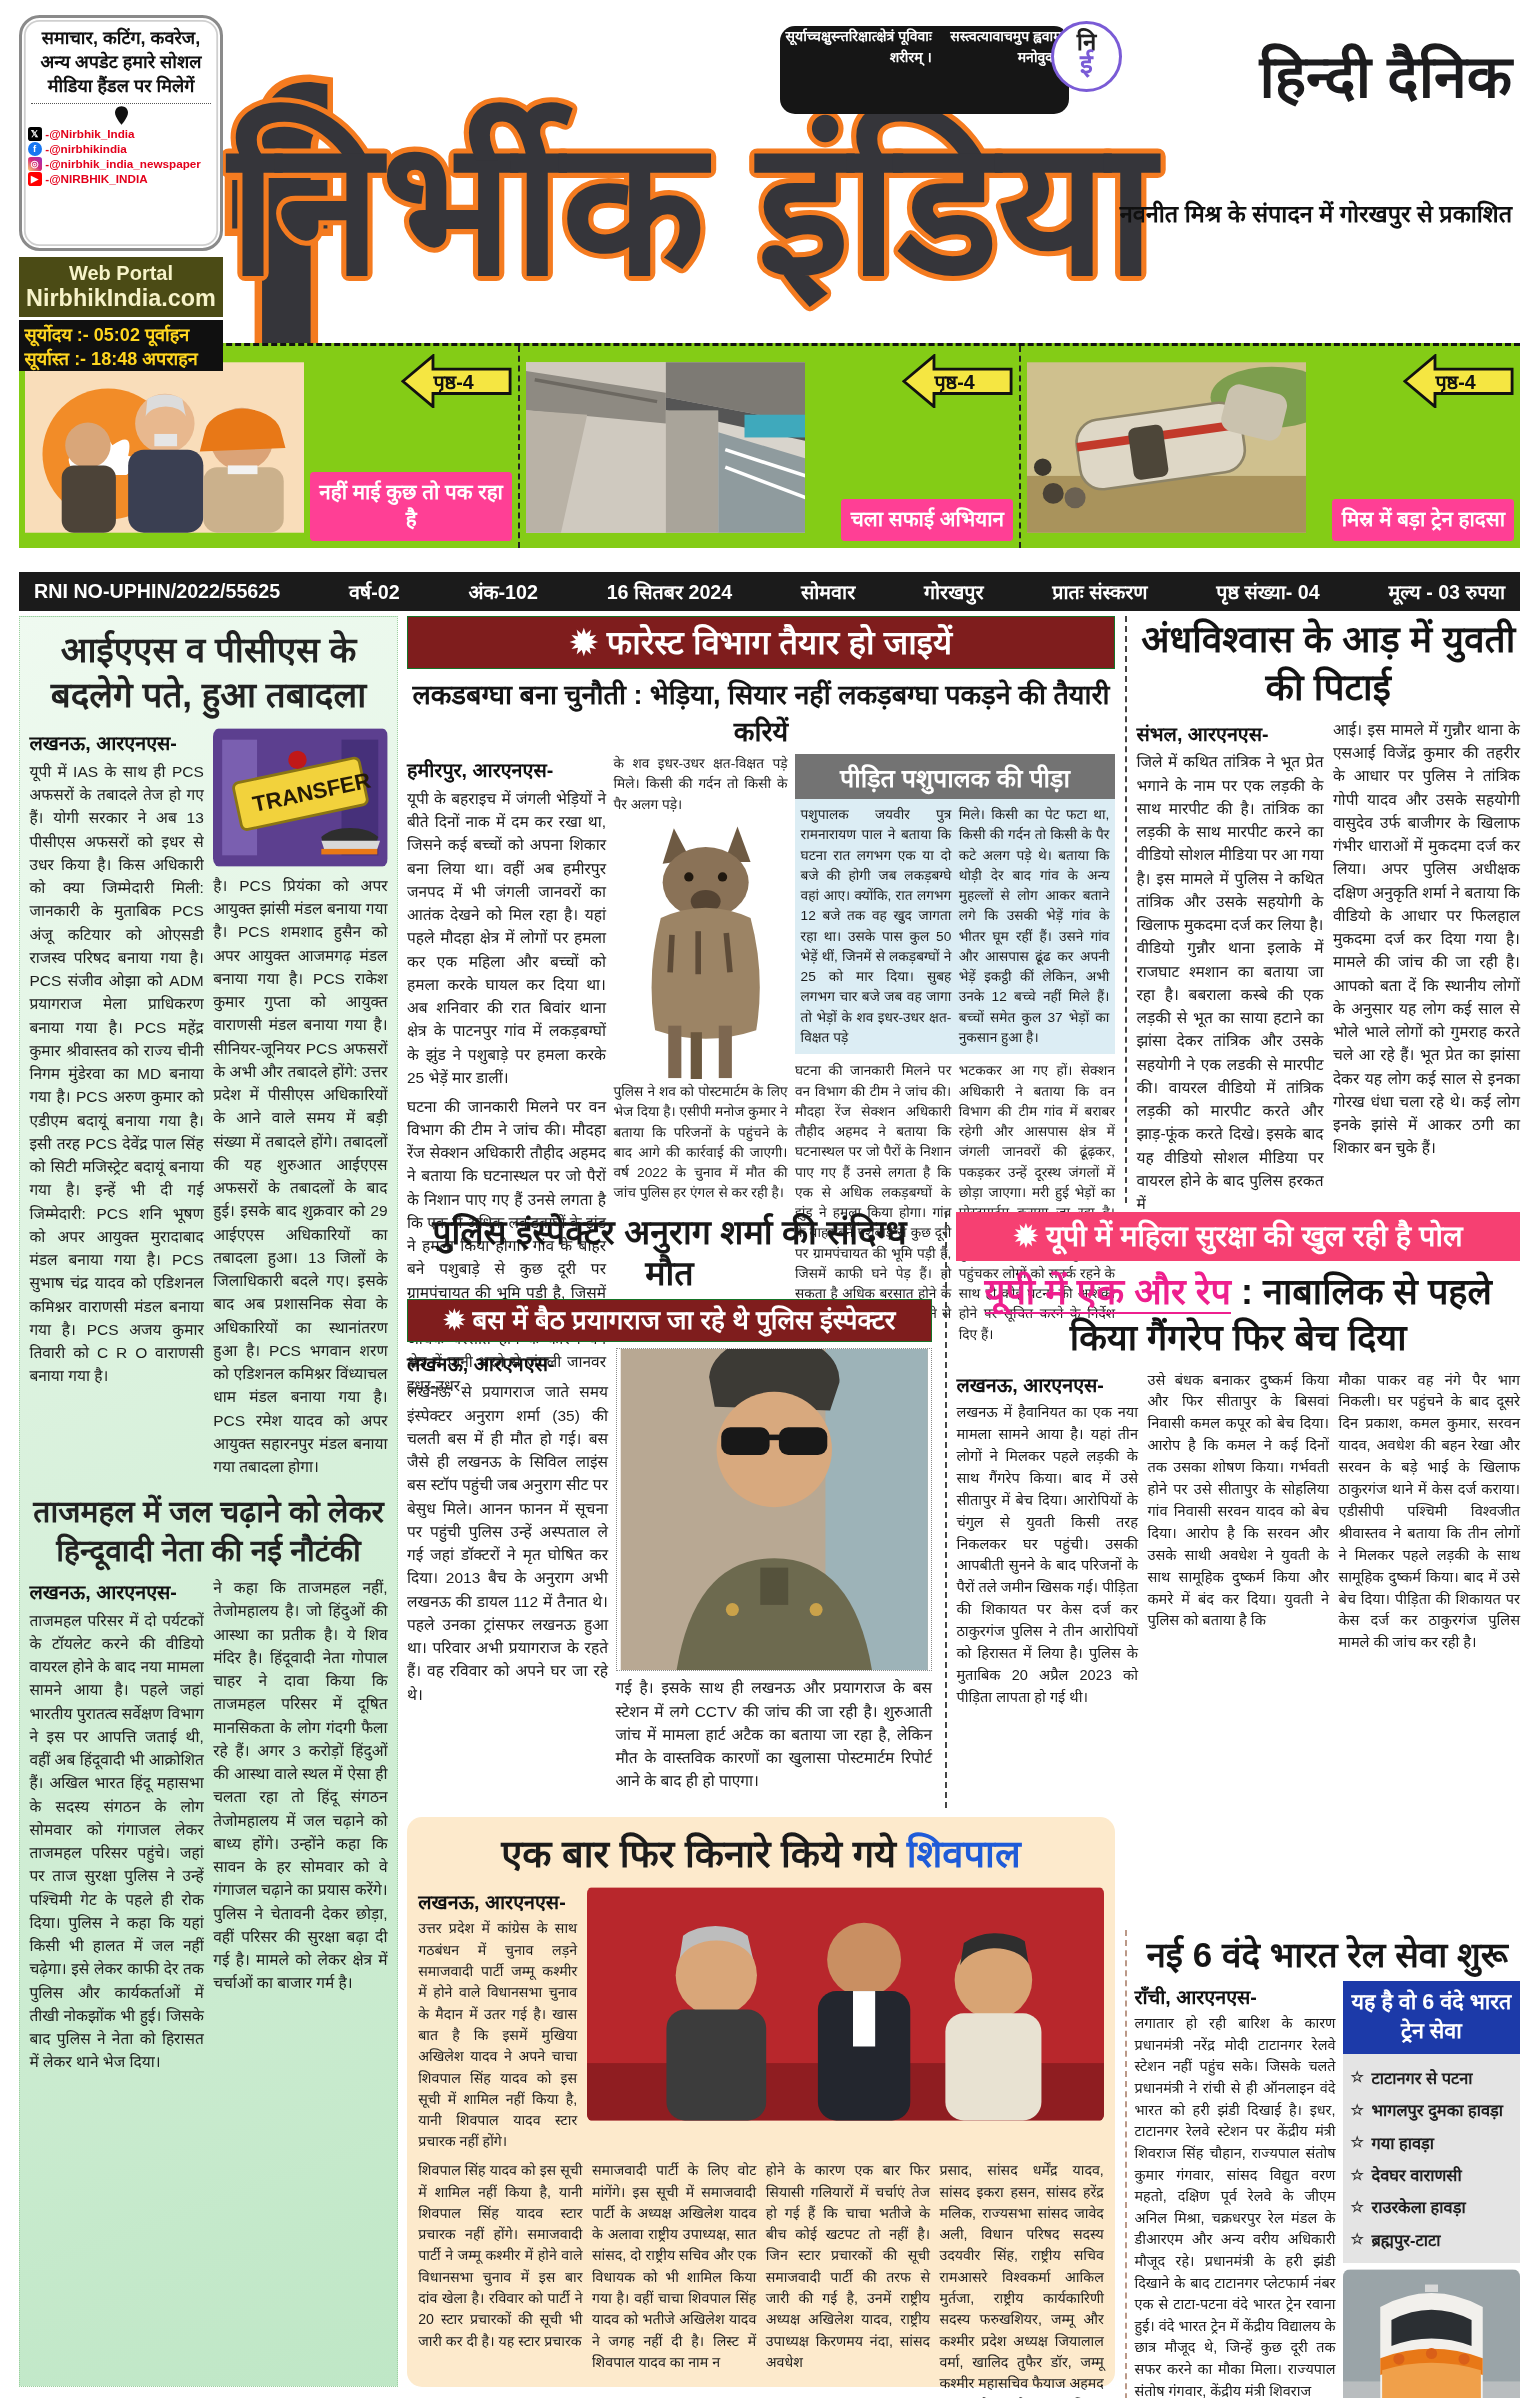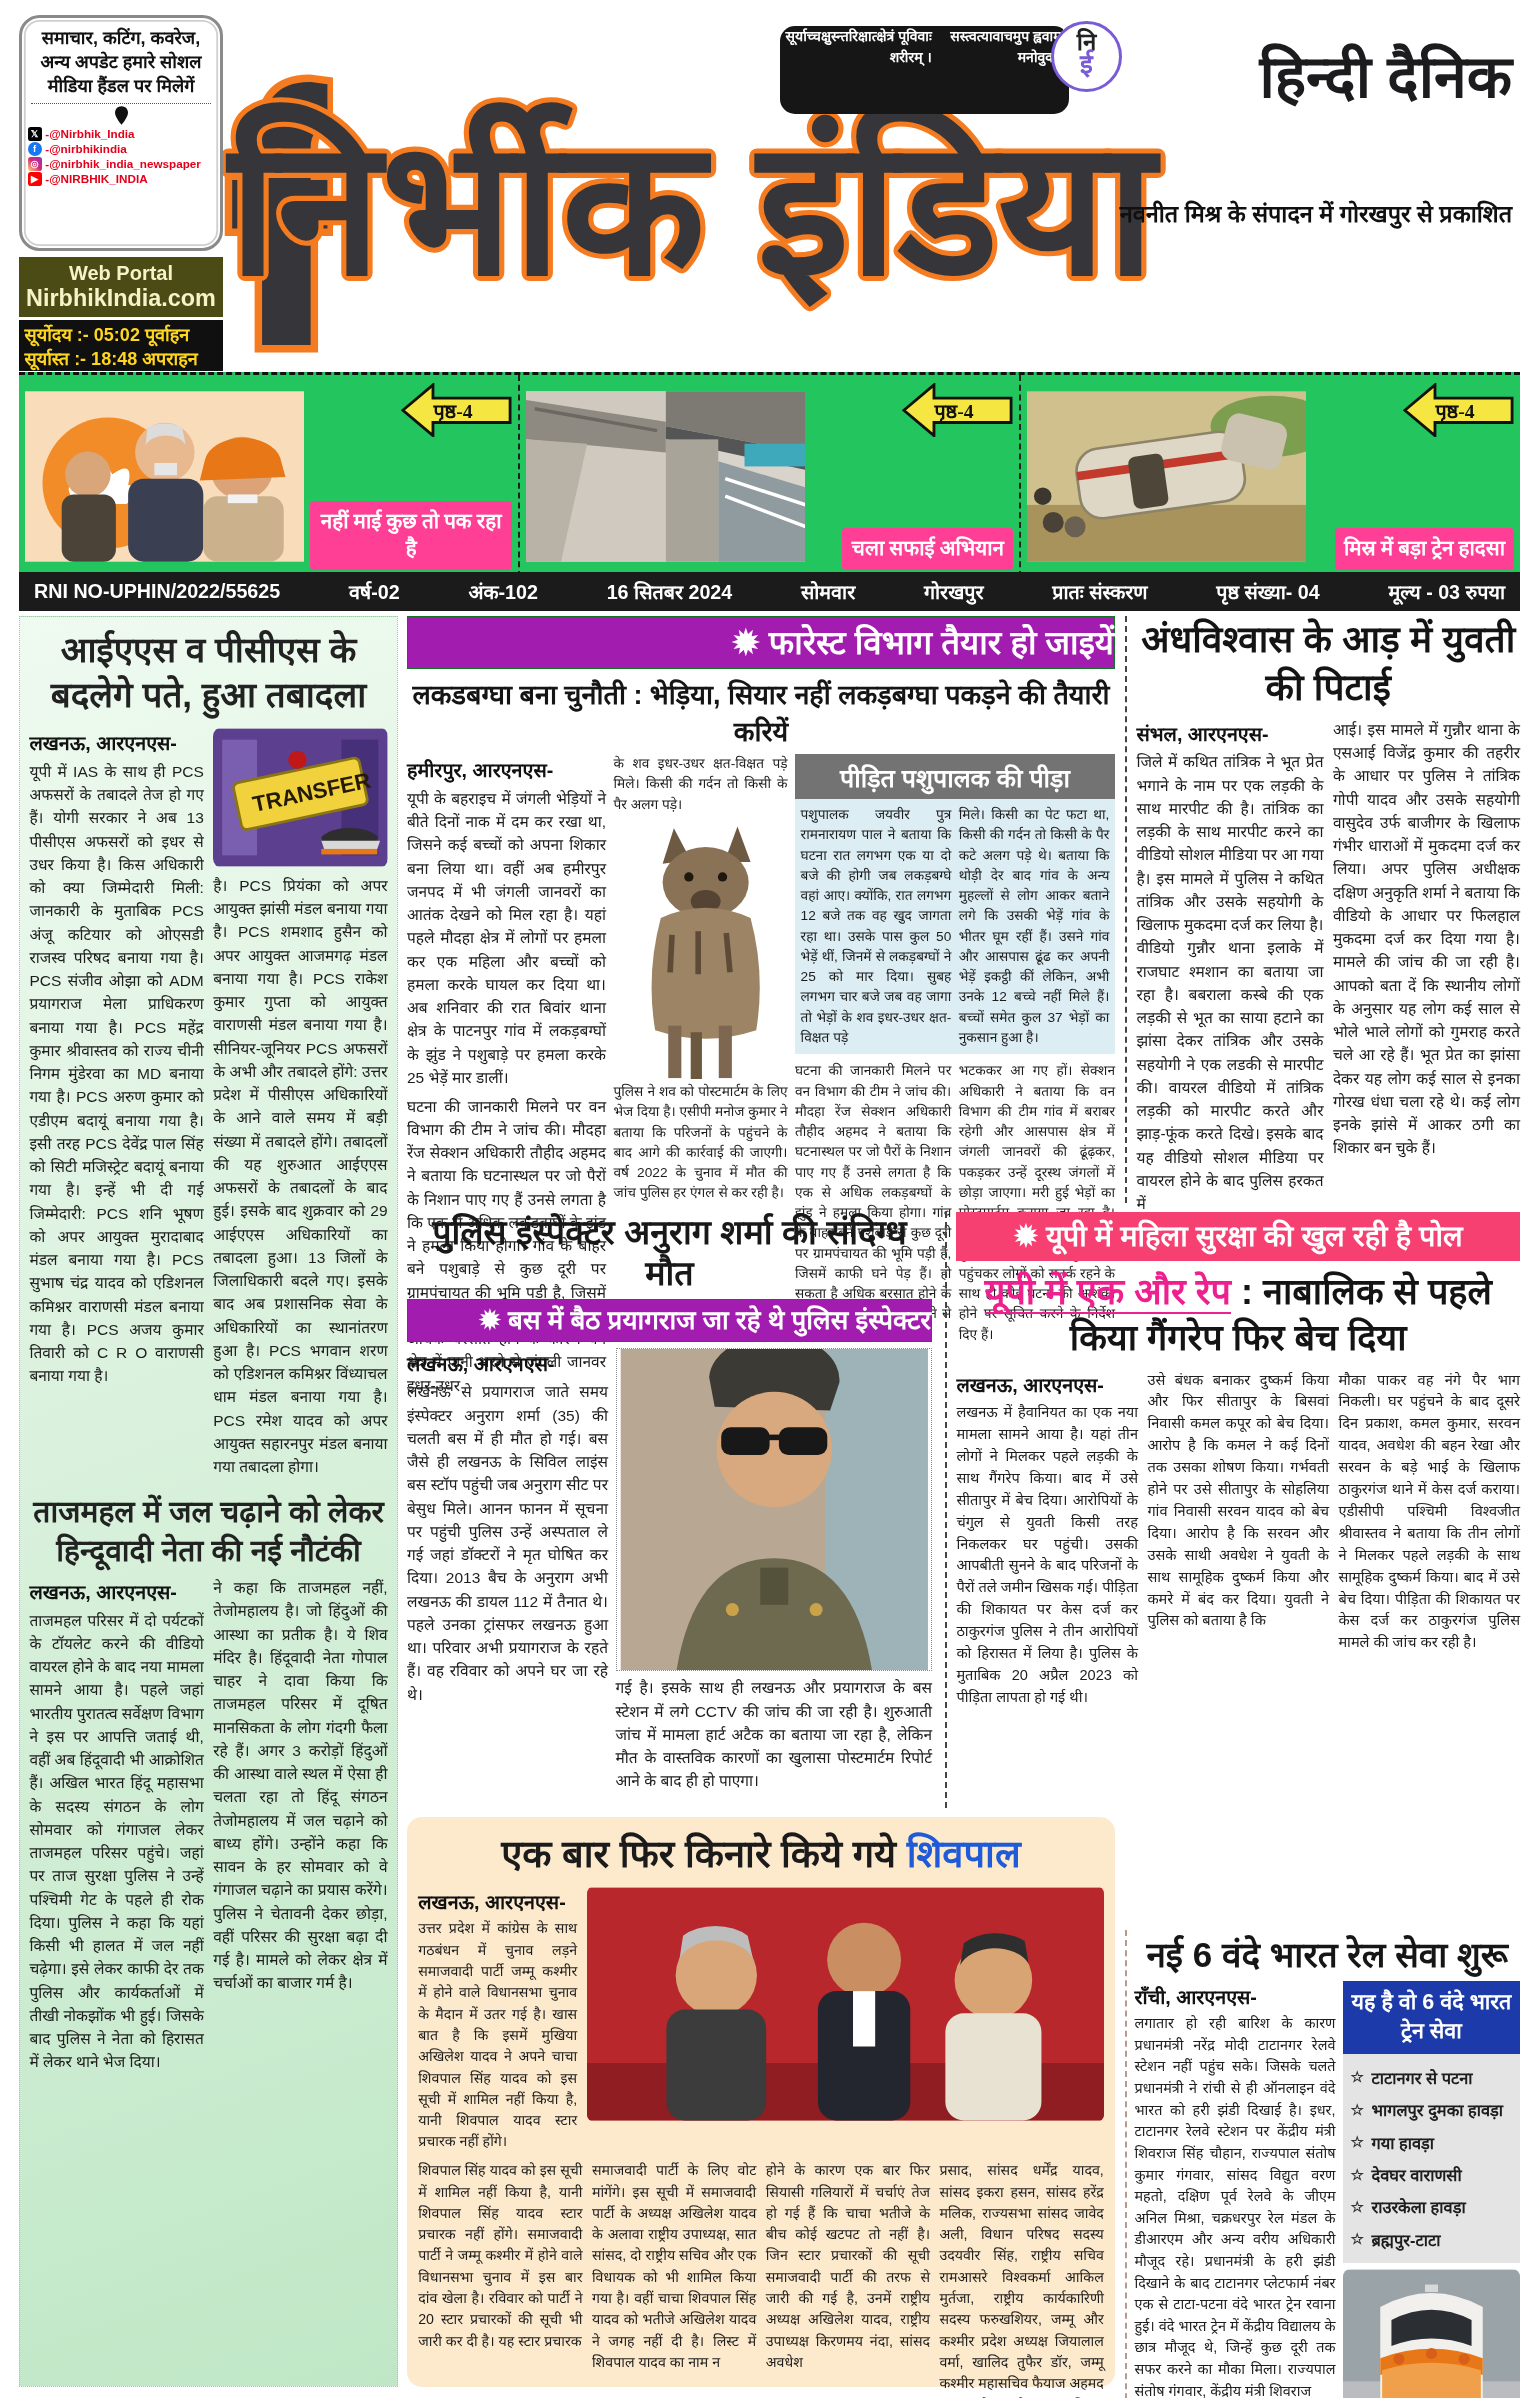--- a/index.html
+++ b/index.html
@@ -28,21 +28,21 @@
   .masthead{left:217px;top:28px;width:1312px;height:323px;z-index:2;}
   .shloka{left:780px;top:26px;width:289px;height:88px;background:#161616;border-radius:15px;color:#ffffff;
     z-index:4;display:flex;flex-direction:row;justify-content:center;text-align:right;font-size:14px;font-weight:bold;line-height:1.5;}
   .logo{left:1051px;top:20.6px;width:71px;height:71px;border-radius:50%;background:#fff;border:3.7px solid #7a5bd6;
     z-index:5;box-sizing:border-box;text-align:center;}
   .logo .ni{font-size:24px;font-weight:900;color:#222;line-height:1.05;margin-top:5.6px;}
   .logo .ee{font-size:26px;font-weight:900;color:#7a5bd6;line-height:0.8;}
   .dainik{right:26px;top:34px;width:394px;text-align:right;font-size:59px;font-weight:900;color:#1c1c1e;z-index:5;}
   .publisher{right:26px;top:197px;width:487px;text-align:right;font-size:23.4px;font-weight:900;color:#101010;z-index:5;}
   
-  .strip{left:19px;top:372px;width:1501px;height:202px;border-top:3.7px dashed #111;display:flex;z-index:3;background:#22c55e;font-family:Liberation Serif, serif;}
+  .strip{left:19px;top:343px;width:1501px;height:202px;border-top:3.7px dashed #111;display:flex;z-index:3;background:#84cc16;}
   .sec{flex:1;position:relative;display:flex;padding:7.5px 5.6px;box-sizing:border-box;gap:5.6px;}
   .sec+.sec{border-left:2.8px dashed #222;}
   .sec .photo{width:58%;height:100%;}
   .sec .photo svg{width:100%;height:100%;display:block;}
   .sec .side{width:42%;display:flex;flex-direction:column;justify-content:space-between;align-items:flex-end;}
   .arrow{position:relative;width:111px;height:54px;}
   .arrow svg{position:absolute;inset:0;}
   .arrow .txt{position:absolute;left:32px;top:14px;font-size:19.7px;font-weight:900;color:#111;}
   .pinkbox{background:#ff3f95;color:#fff;font-weight:900;font-size:20.6px;text-align:center;line-height:1.3;
     padding:7.5px 9.4px;border-radius:3.7px;max-width:187px;}
@@ -57,21 +57,21 @@
   .leftcol{left:0;top:0;width:379px;height:1771px;background:linear-gradient(160deg,#effaf0 0%,#d2eed6 60%,#bfe7c6 100%);
     border:1.9px dotted #9ccf9f;box-sizing:border-box;padding:9.4px 9.4px;}
   .h-xl{font-weight:900;color:#222;text-align:center;line-height:1.28;}
   .leftcol .h1{font-size:35px;margin:1.9px 0 9.4px;}
   .leftcol .h2{font-size:30px;margin:15px 0 6px;}
   .grid2{display:grid;grid-template-columns:1fr 1fr;gap:9.4px;}
   .transfer-img{width:100%;height:141px;margin-bottom:5.6px;}
   .transfer-img svg{width:100%;height:100%;display:block;border-radius:9.4px;}
   
   .forest{left:388px;top:0;width:708px;height:587px;}
-  .greenbar{background:#a21caf;color:#fff;font-weight:900;text-align:right;border:1.9px solid #157327;}
+  .greenbar{background:#7f1d1d;color:#fff;font-weight:900;text-align:center;border:1.9px solid #157327;}
   .forest .greenbar{font-size:33px;height:51px;line-height:51px;}
   .forest .subhead{font-size:27px;font-weight:900;text-align:center;color:#151515;margin:5.6px 0;}
   .forest .cols{display:grid;grid-template-columns:199px 174px 1fr;gap:7.5px;}
   .hyena{width:100%;height:267px;}
   .hyena svg{width:100%;height:100%;display:block;}
   .victim-title{background:#737373;color:#fff;font-weight:900;font-size:25px;text-align:center;padding:5.6px 1.9px;}
   .victim-panel{background:#dcedf4;padding:5.6px;display:grid;grid-template-columns:1fr 1fr;gap:7.5px;}
   .victim-below{display:grid;grid-template-columns:1fr 1fr;gap:7.5px;margin-top:7.5px;}
   .small-j{text-align:justify;font-size:13.7px;line-height:1.48;color:#1d1d1d;}
   

